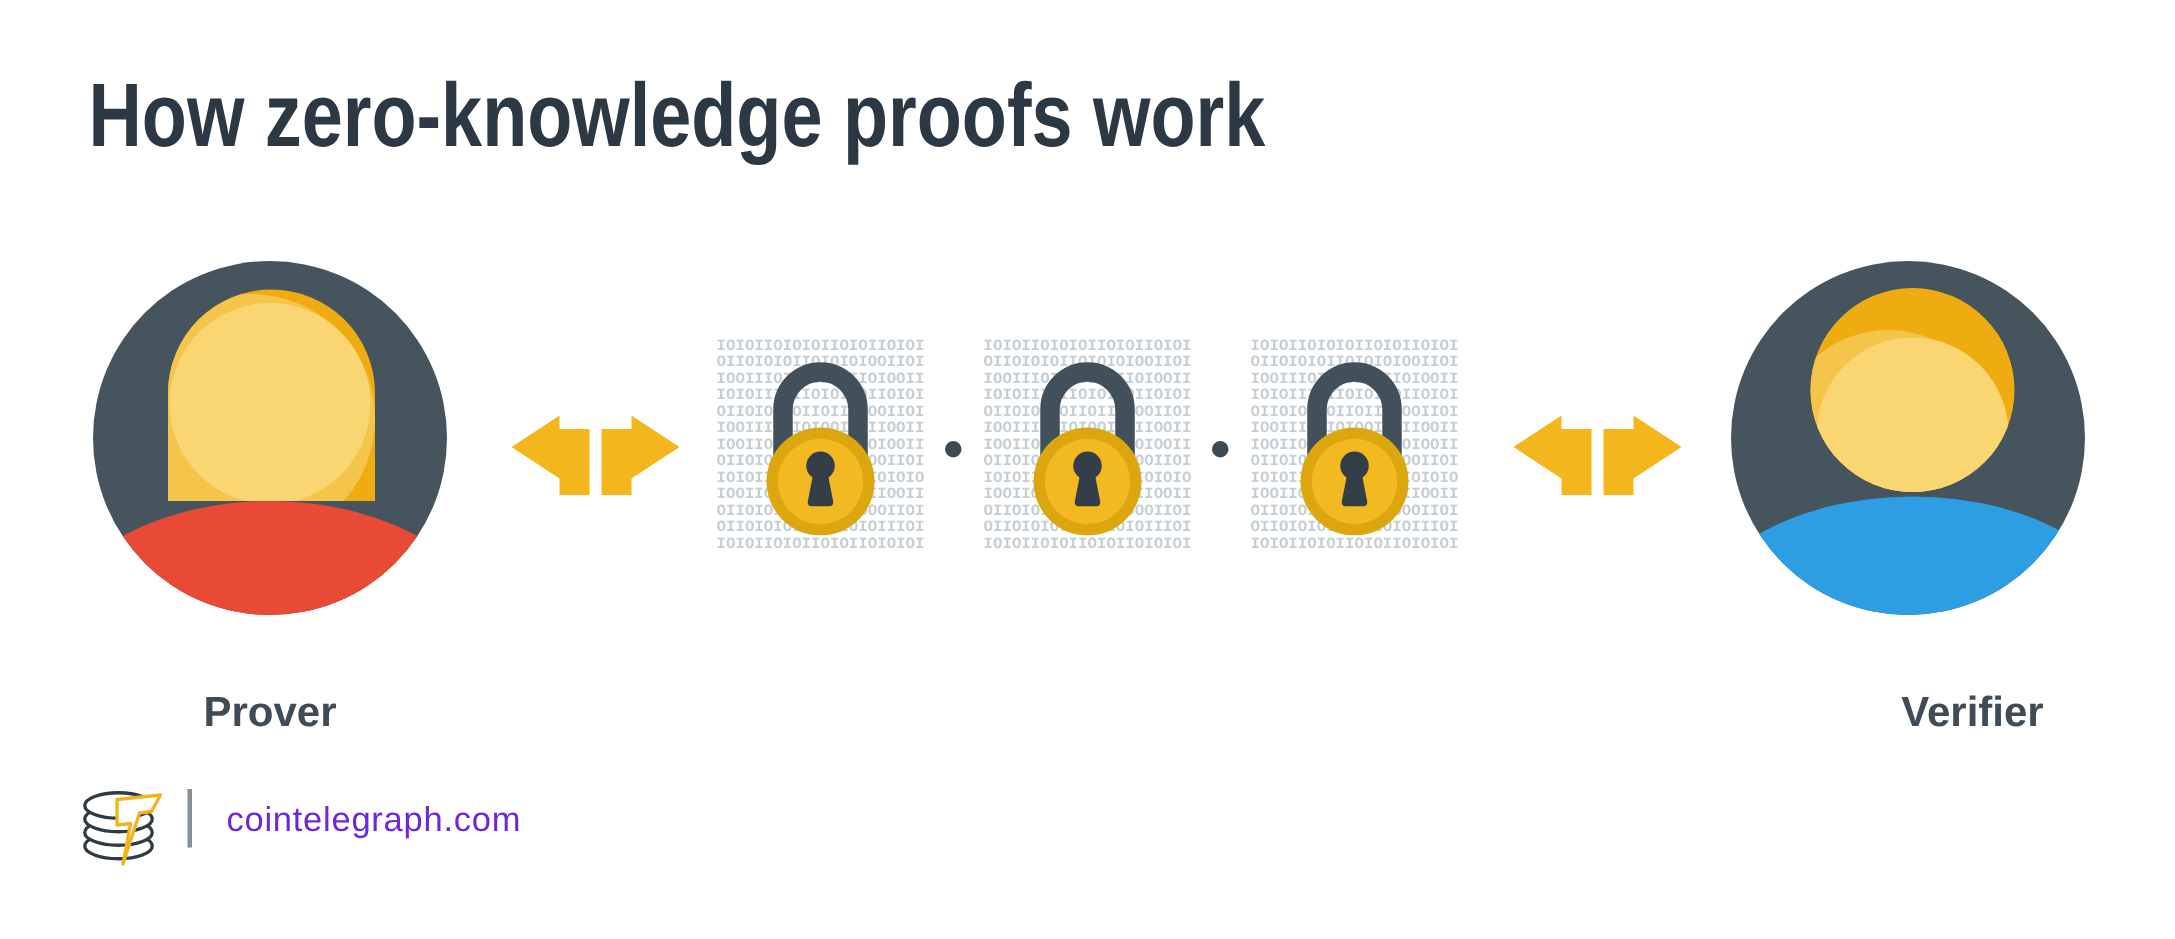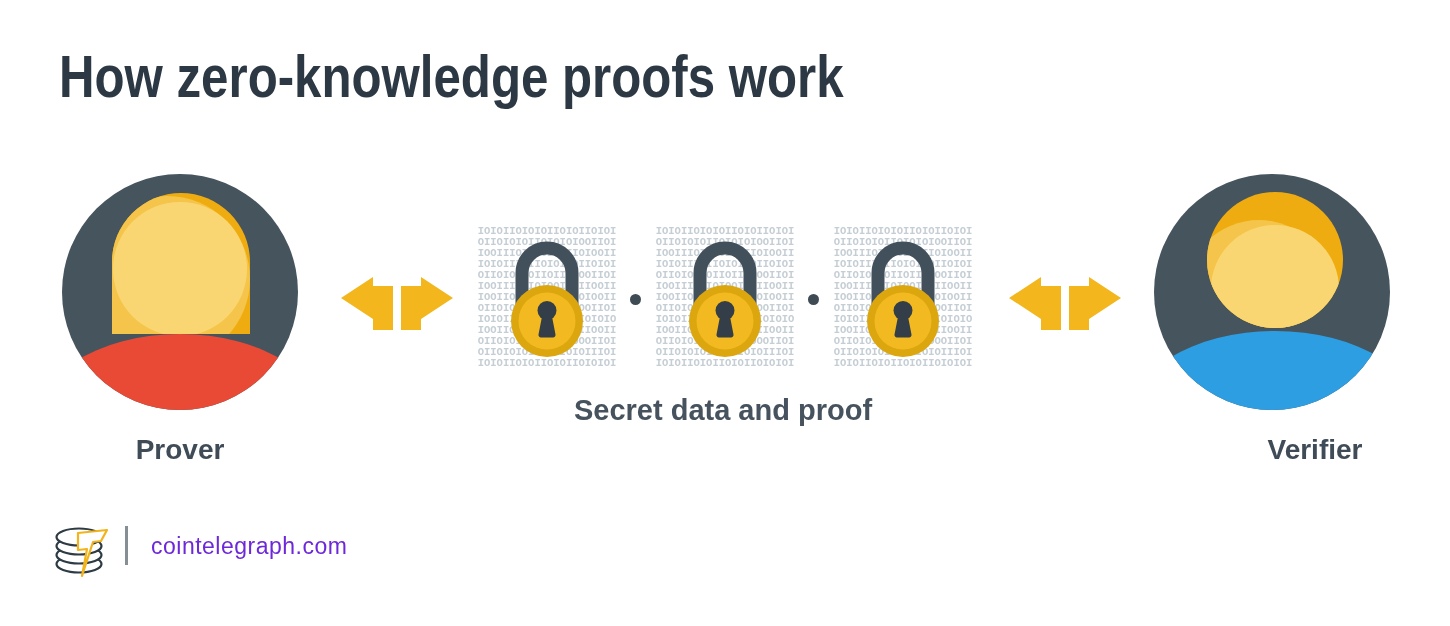--- a/index.html
+++ b/index.html
@@ -9,21 +9,21 @@
   }
   .title{
     position:absolute;left:59px;top:46px;margin:0;
     font-size:60px;line-height:62px;font-weight:bold;color:#2c3843;
     transform:scaleX(0.82);transform-origin:0 0;white-space:nowrap;
   }
   .avatar{position:absolute;width:236px;height:236px;}
   .avatar-prover{left:62px;top:174px;}
   .avatar-verifier{left:1154px;top:174px;}
   .actor-label{
-    position:absolute;top:434px;transform:translateX(-50%);
+    position:absolute;top:459px;transform:translateX(-50%);
     font-size:28px;font-weight:bold;color:#3f4c57;white-space:nowrap;
   }
   .label-prover{left:180px;}
   .label-verifier{left:1274px;margin-left:41px;}
   .center-label{
     position:absolute;left:723px;top:394px;transform:translateX(-50%);
     font-size:29px;font-weight:bold;color:#46525d;white-space:nowrap;
   }
   .lock-block{position:absolute;top:226px;width:140px;height:143px;}
   .lock-block.b1{left:477px;}
@@ -151,21 +151,20 @@
 IOIOIIOIOIIOIOIIOIOIOI</pre>
     <svg class="lock-svg" width="100" height="126" viewBox="0 0 100 126">
       <path d="M25,100 V42 A25,25 0 0 1 75,42 V100" fill="none" stroke="#42505b" stroke-width="13"></path>
       <circle cx="50" cy="90" r="36" fill="#dca60f"></circle>
       <circle cx="50" cy="90" r="28.5" fill="#f2ba20"></circle>
       <circle cx="50" cy="79.5" r="9.5" fill="#333e48"></circle>
       <path d="M45.2,84.5 L41.5,103.5 A2.5,2.5 0 0 0 44,106.5 H56 A2.5,2.5 0 0 0 58.5,103.5 L54.8,84.5 Z" fill="#333e48"></path>
     </svg>
   </div>
 
-  <div class="center-label">Secret data and proof</div>
 
   <svg class="arrow ap2-l" viewBox="0 0 54 60">
     <polygon points="1,28 33,7 33,16 53,16 53,60 33,60 33,49" fill="#f3b71d"></polygon>
   </svg>
   <svg class="arrow ap2-r" viewBox="0 0 54 60">
     <polygon points="53,28 21,7 21,16 1,16 1,60 21,60 21,49" fill="#f3b71d"></polygon>
   </svg>
 
   <svg class="avatar avatar-verifier" viewBox="0 0 236 236">
     <defs>

